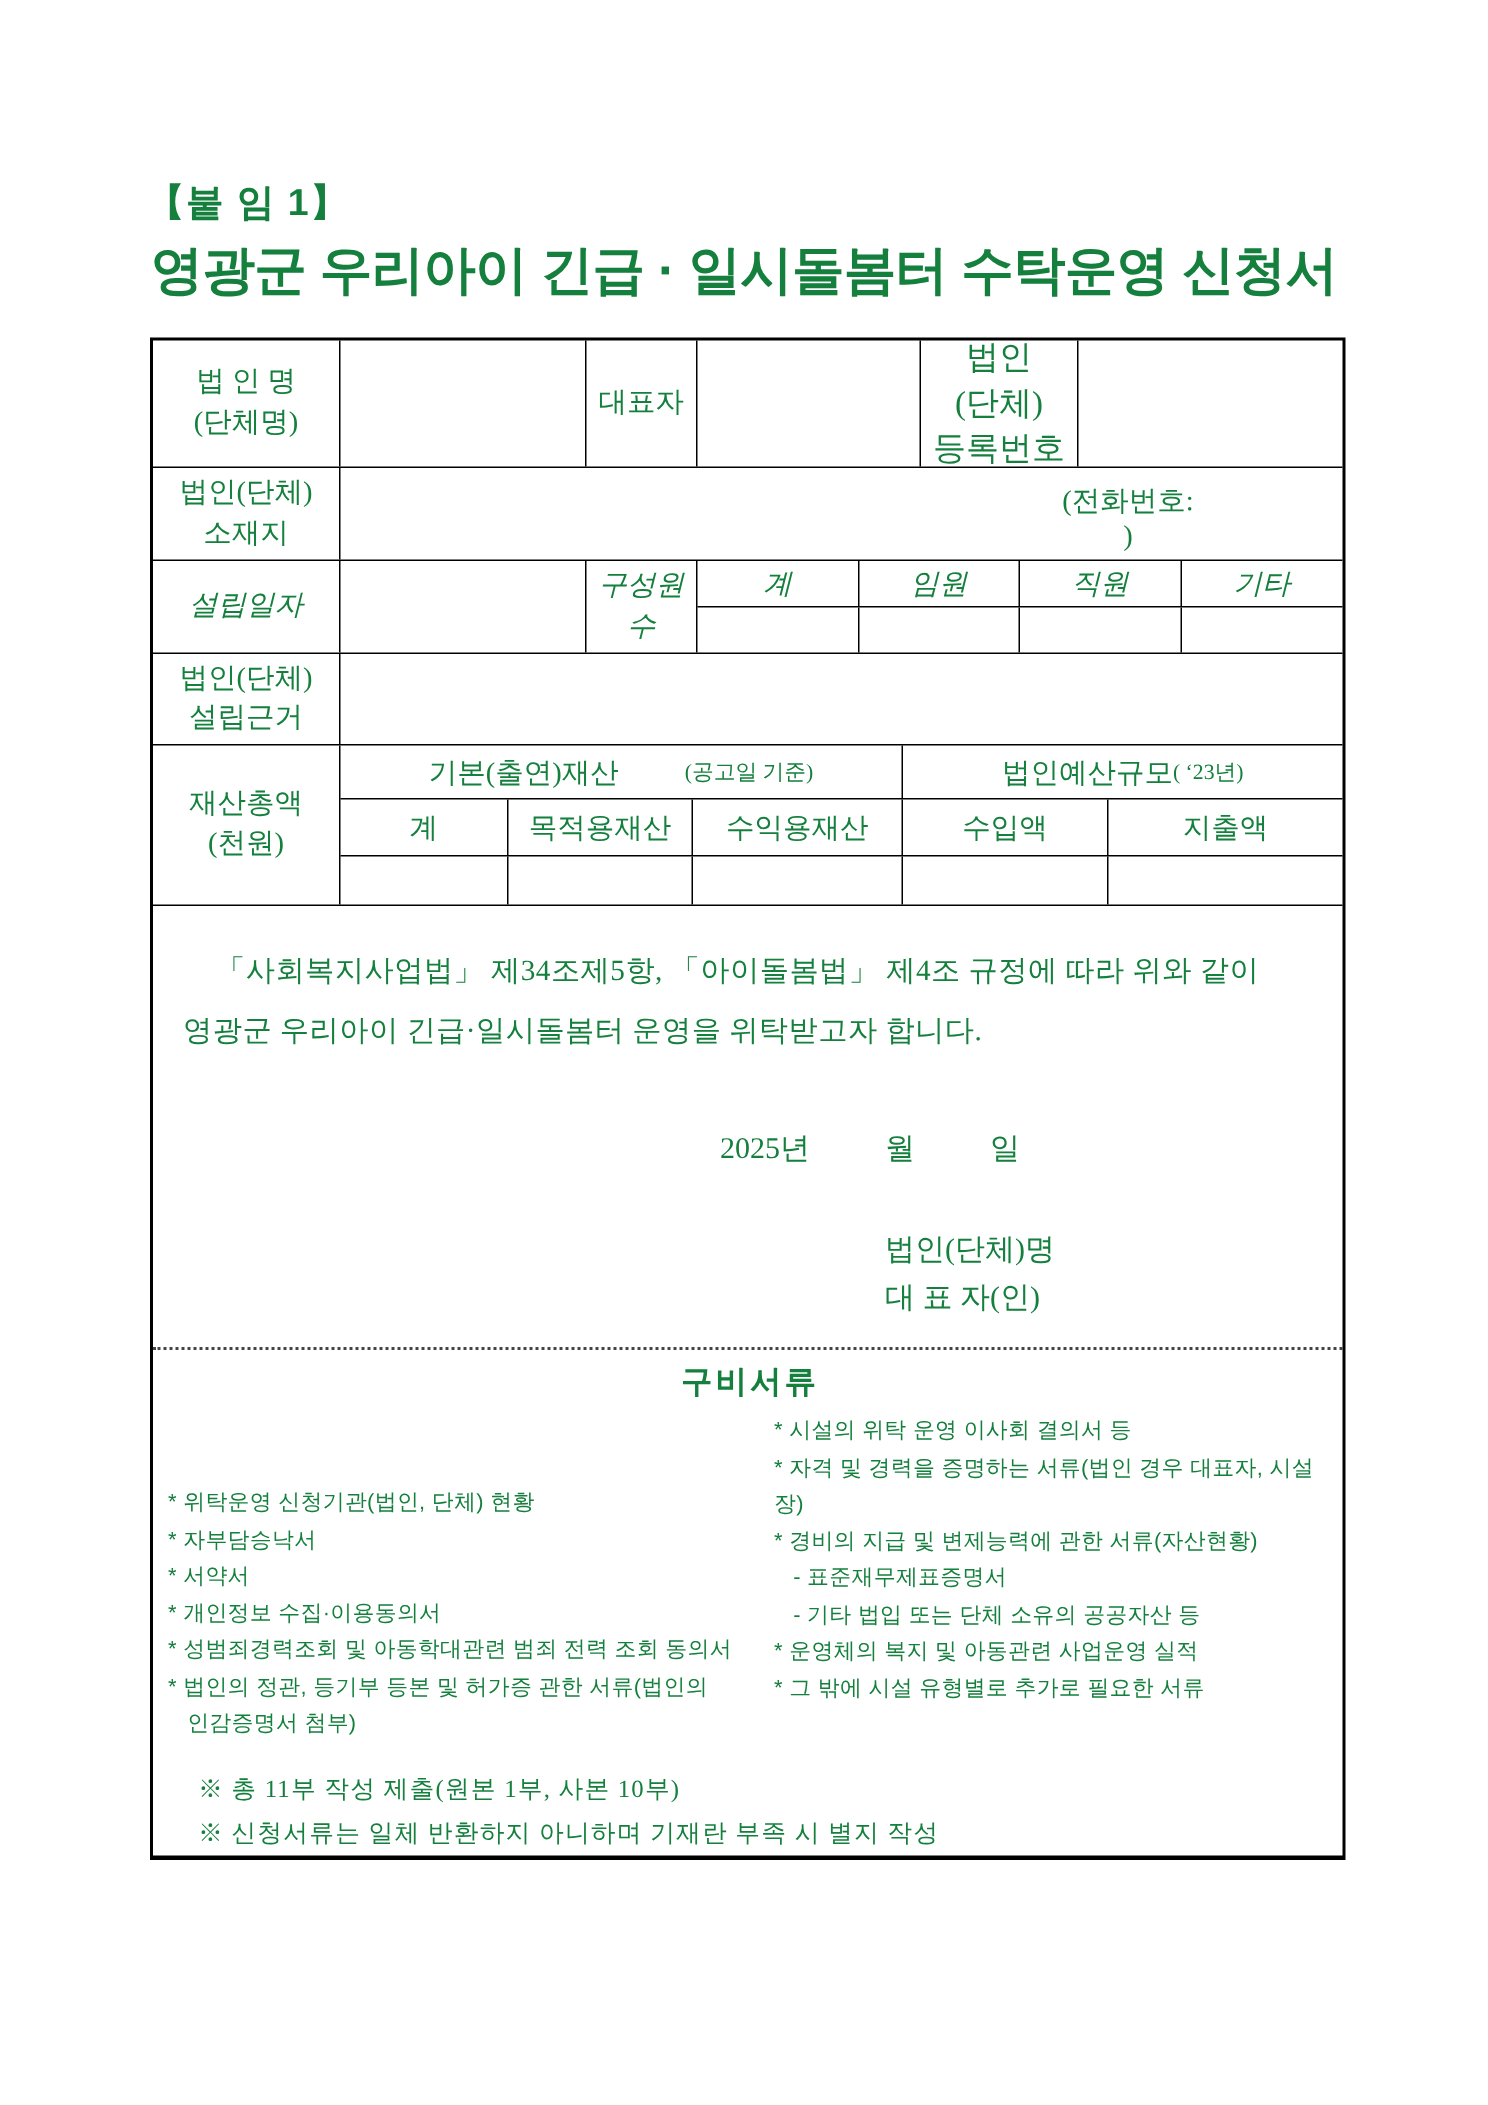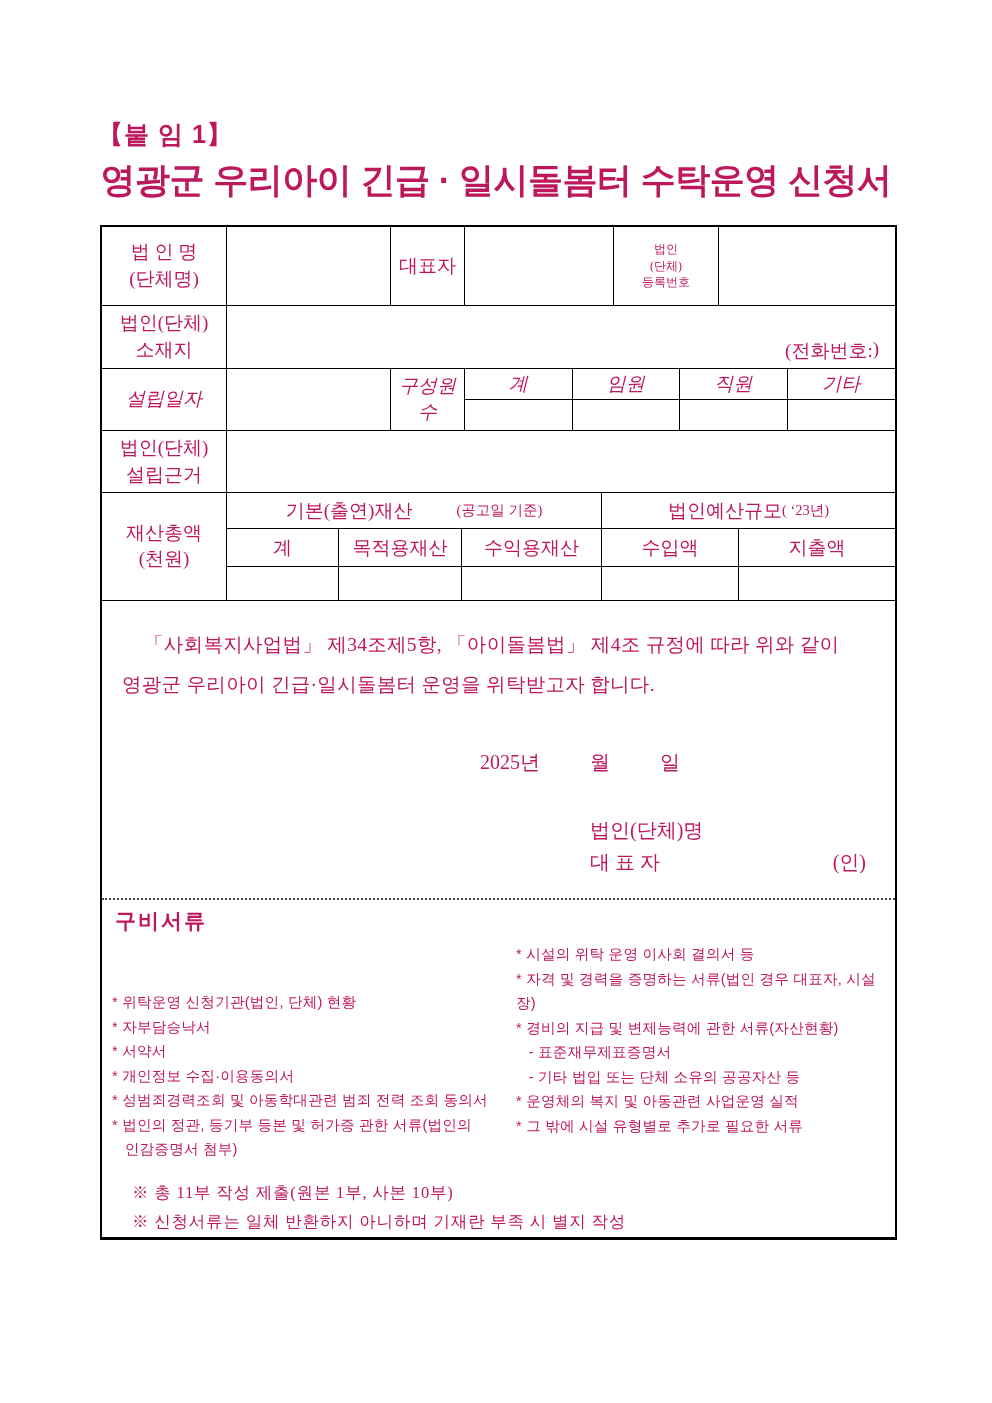--- a/index.html
+++ b/index.html
@@ -1,19 +1,19 @@
 <!DOCTYPE html>
 <html><head>
 <meta charset="utf-8">
 <style>
   * { box-sizing: border-box; margin: 0; padding: 0; }
   html,body { background:#ffffff; }
   .page {
     position: relative; width: 992px; height: 1403px; background: #fff;
-    font-family: "Liberation Serif", serif; color: #be185d; overflow: hidden;
+    font-family: "Liberation Serif", serif; color: #15803d; overflow: hidden;
   }
   .attachment {
     position: absolute; left: 98px; top: 118px;
     font-family: "Liberation Sans", sans-serif;
     font-size: 25px; font-weight: bold; letter-spacing: 1px;
   }
   .title {
     position: absolute; left: 0; top: 157px; width: 100%;
     text-align: center; font-family: "Liberation Sans", sans-serif;
     font-size: 35px; font-weight: 800; letter-spacing: -0.5px;
@@ -32,25 +32,25 @@
   .r2 { height: 68px; }
   .r3 { height: 67px; font-style: italic; }
   .r4 { height: 67px; }
   .r5 { height: 116px; }
   .w-c1 { width: 125px; }
   .w-c2 { width: 164px; }
   .w-c3 { width: 74px; }
   .w-c4 { width: 149px; }
   .w-c5 { width: 105px; font-size: 18px; }
   .w-rest { flex: 1; }
-  .reg-lbl { font-size: 12px; }
+  .reg-lbl { font-size: 22px; }
   .addr-cell { position: relative; }
   .phone-line {
     position: absolute; right: 16px; bottom: 4px; width: 254px;
-    display: flex; justify-content: flex-end; font-size: 19px;
+    display: flex; justify-content: flex-start; font-size: 19px; flex-direction: column;
   }
   .subgrid { flex: 1; display: flex; flex-direction: column; }
   .sub-row { display: flex; }
   .sub-row.hdr { border-bottom: 1.5px solid #000; height: 31px; }
   .sub-row.val { flex: 1; }
   .q { width: 25%; border-right: 1.5px solid #000; display: flex;
        align-items: center; justify-content: center; font-size: 19px; }
   .q:last-child { border-right: none; }
   .assets-hdr { height: 36px; border-bottom: 1.5px solid #000; display: flex; }
   .assets-mid { height: 38px; border-bottom: 1.5px solid #000; display: flex; }
@@ -64,27 +64,27 @@
   .ac4 { width: 137px; } .ac5 { flex: 1; }
   .hdr-note { font-size: 14.5px; }
   .hdr-main { font-size: 19px; }
   .statement { height: 319px; padding: 24px 20px 0 20px; }
   .stmt-para {
     font-size: 19.5px; line-height: 2.05; text-indent: 22px;
     letter-spacing: 0.3px; word-break: keep-all; width: 760px;
   }
   .date-line { margin: 44px 0 0 358px; font-size: 20px; white-space: pre; }
   .sign-block { margin: 38px 0 0 468px; width: 276px; font-size: 20px; line-height: 1.6; }
-  .sign-row { display: flex; justify-content: space-between; }
+  .sign-row { display: flex; justify-content: flex-start; }
   .recipient { margin: 42px 0 0 14px; font-size: 21px; letter-spacing: 3px; }
   .documents {
     flex: 1; border-top: 2px dotted #444; padding: 7px 10px 0 10px;
     font-family: "Liberation Sans", sans-serif;
   }
-  .doc-header { font-size: 21px; font-weight: bold; letter-spacing: 2px; margin: 0 0 7px 3px; }
+  .doc-header { font-size: 21px; font-weight: bold; letter-spacing: 2px; margin: 0 0 7px 3px; text-align: center; }
   .doc-cols { display: flex; }
   .doc-left { width: 404px; margin-top: 48px; }
   .doc-right { flex: 1; }
   .doc-item { font-size: 14.6px; line-height: 1.68; white-space: pre-wrap; letter-spacing: 0.2px; }
   .doc-notes {
     margin: 16px 0 0 20px; font-family: "Liberation Serif", serif;
     font-size: 16.5px; line-height: 1.8; letter-spacing: 0.8px;
   }
 </style>
 </head>

